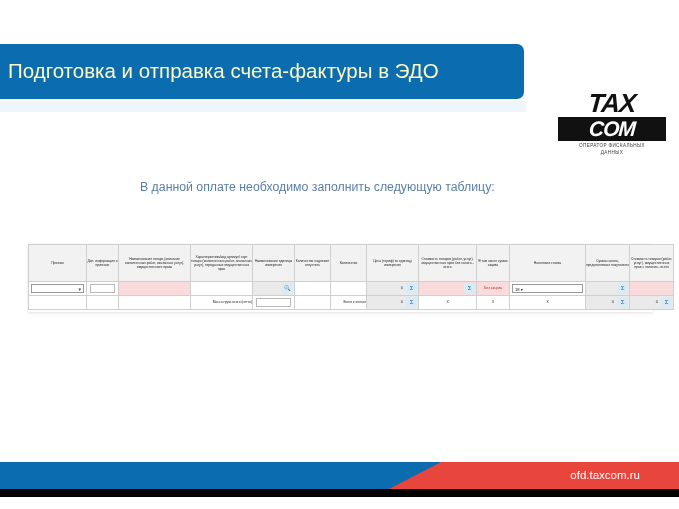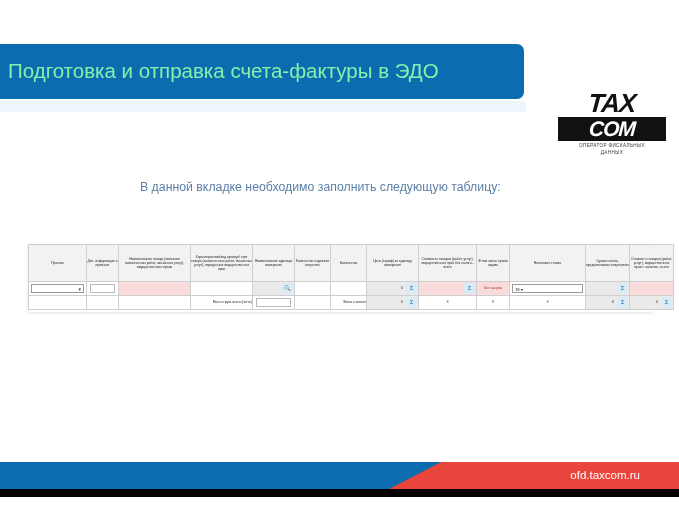--- a/index.html
+++ b/index.html
@@ -30,21 +30,21 @@
     width: 532px;
     height: 55px;
     background: #0b6cb0;
     border-radius: 7px;
     box-sizing: border-box;
     display: flex;
     align-items: center;
     padding-left: 16px;
   }
   #banner-title {
-    color: #86efac;
+    color: #fef9c3;
     font-size: 20.5px;
     font-weight: 400;
     letter-spacing: 0px;
     white-space: nowrap;
     line-height: 1;
   }
   #accent-strip {
     position: absolute;
     left: 0;
     top: 57px;
@@ -295,21 +295,21 @@
     <span id="logo-com-wrap">
       <span id="logo-com">COM</span>
     </span>
     <div id="logo-sub-wrap">
       <div id="logo-sub1">ОПЕРАТОР ФИСКАЛЬНЫХ</div>
       <div id="logo-sub2">ДАННЫХ</div>
     </div>
   </div>
 </div>
 
-<div id="intro-text">В данной вкладке необходимо заполнить следующую таблицу:</div>
+<div id="intro-text">В данной оплате необходимо заполнить следующую таблицу:</div>
 
 <div id="table-screenshot">
   <table class="grid">
     <colgroup>
       <col style="width:58px">
       <col style="width:32px">
       <col style="width:72px">
       <col style="width:62px">
       <col style="width:42px">
       <col style="width:36px">

